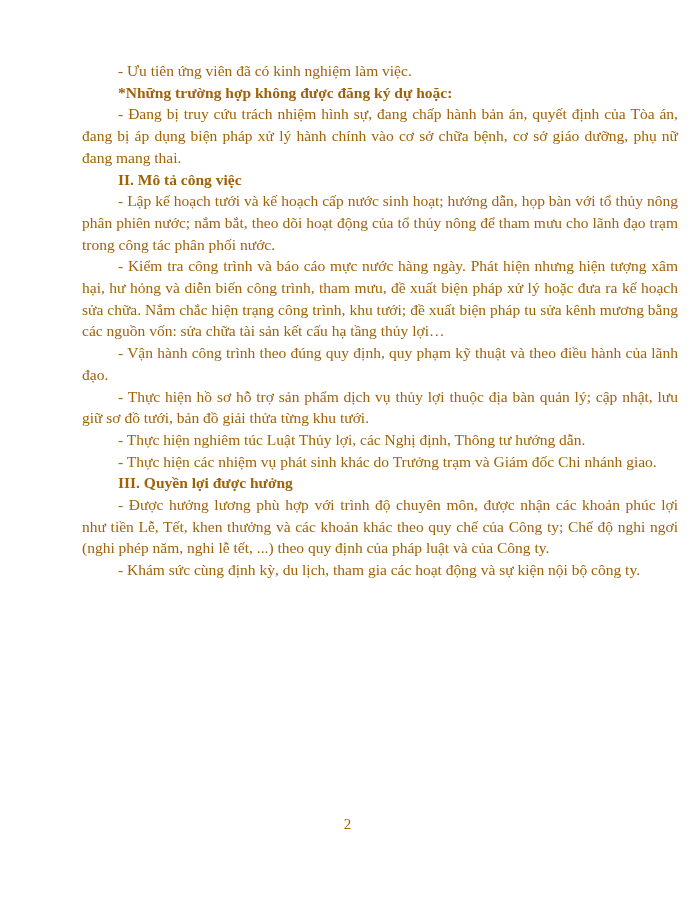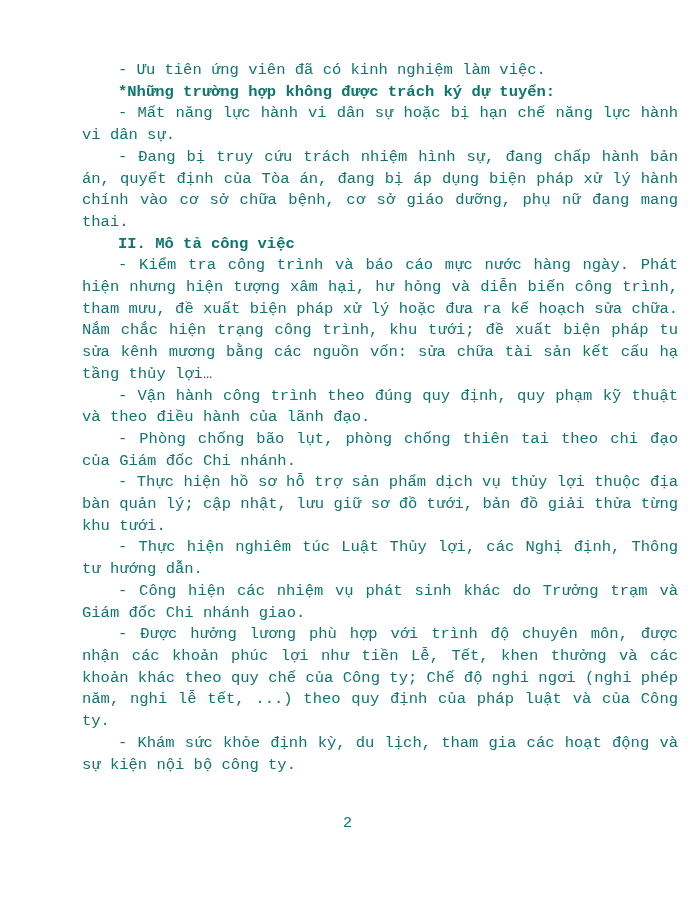--- a/index.html
+++ b/index.html
@@ -6,22 +6,22 @@
     margin: 0;
     padding: 0;
     background: #ffffff;
   }
   .sheet {
     position: relative;
     width: 695px;
     height: 900px;
     background: #ffffff;
     overflow: hidden;
-    font-family: Liberation Mono, monospace;
-    color: #0f766e;
+    font-family: Liberation Serif, serif;
+    color: #a16207;
   }
   .textblock {
     position: absolute;
     left: 82px;
     top: 60px;
     width: 596px;
   }
   .para {
     margin: 0;
     font-size: 15.5px;
@@ -43,27 +43,27 @@
     font-size: 15px;
     line-height: 18px;
   }
 </style>
 </head>
 <body>
 
 <div class="sheet">
   <div class="textblock">
       <p class="para body">- Ưu tiên ứng viên đã có kinh nghiệm làm việc.</p>
-      <p class="para bold">*Những trường hợp không được trách ký dự tuyển:</p>
-      <p class="para body">- Mất năng lực hành vi dân sự hoặc bị hạn chế năng lực hành vi dân sự.</p>
+      <p class="para bold">*Những trường hợp không được đăng ký dự hoặc:</p>
       <p class="para body">- Đang bị truy cứu trách nhiệm hình sự, đang chấp hành bản án, quyết định của Tòa án, đang bị áp dụng biện pháp xử lý hành chính vào cơ sở chữa bệnh, cơ sở giáo dưỡng, phụ nữ đang mang thai.</p>
       <p class="para heading">II. Mô tả công việc</p>
+      <p class="para body">- Lập kế hoạch tưới và kế hoạch cấp nước sinh hoạt; hướng dẫn, họp bàn với tổ thủy nông phân phiên nước; nắm bắt, theo dõi hoạt động của tổ thủy nông để tham mưu cho lãnh đạo trạm trong công tác phân phối nước.</p>
       <p class="para body">- Kiểm tra công trình và báo cáo mực nước hàng ngày. Phát hiện nhưng hiện tượng xâm hại, hư hỏng và diễn biến công trình, tham mưu, đề xuất biện pháp xử lý hoặc đưa ra kế hoạch sửa chữa. Nắm chắc hiện trạng công trình, khu tưới; đề xuất biện pháp tu sửa kênh mương bằng các nguồn vốn: sửa chữa tài sản kết cấu hạ tầng thủy lợi…</p>
       <p class="para body">- Vận hành công trình theo đúng quy định, quy phạm kỹ thuật và theo điều hành của lãnh đạo.</p>
-      <p class="para body">- Phòng chống bão lụt, phòng chống thiên tai theo chi đạo của Giám đốc Chi nhánh.</p>
       <p class="para body">- Thực hiện hồ sơ hỗ trợ sản phẩm dịch vụ thủy lợi thuộc địa bàn quản lý; cập nhật, lưu giữ sơ đồ tưới, bản đồ giải thửa từng khu tưới.</p>
       <p class="para body">- Thực hiện nghiêm túc Luật Thủy lợi, các Nghị định, Thông tư hướng dẫn.</p>
-      <p class="para body">- Công hiện các nhiệm vụ phát sinh khác do Trưởng trạm và Giám đốc Chi nhánh giao.</p>
+      <p class="para body">- Thực hiện các nhiệm vụ phát sinh khác do Trưởng trạm và Giám đốc Chi nhánh giao.</p>
+      <p class="para heading">III. Quyền lợi được hưởng</p>
       <p class="para body">- Được hưởng lương phù hợp với trình độ chuyên môn, được nhận các khoản phúc lợi như tiền Lễ, Tết, khen thưởng và các khoản khác theo quy chế của Công ty; Chế độ nghi ngơi (nghi phép năm, nghi lễ tết, ...) theo quy định của pháp luật và của Công ty.</p>
-      <p class="para body">- Khám sức khỏe định kỳ, du lịch, tham gia các hoạt động và sự kiện nội bộ công ty.</p>
+      <p class="para body">- Khám sức cùng định kỳ, du lịch, tham gia các hoạt động và sự kiện nội bộ công ty.</p>
     </div>
   <div class="pagenum">2</div>
 </div>
 
 </body></html>

